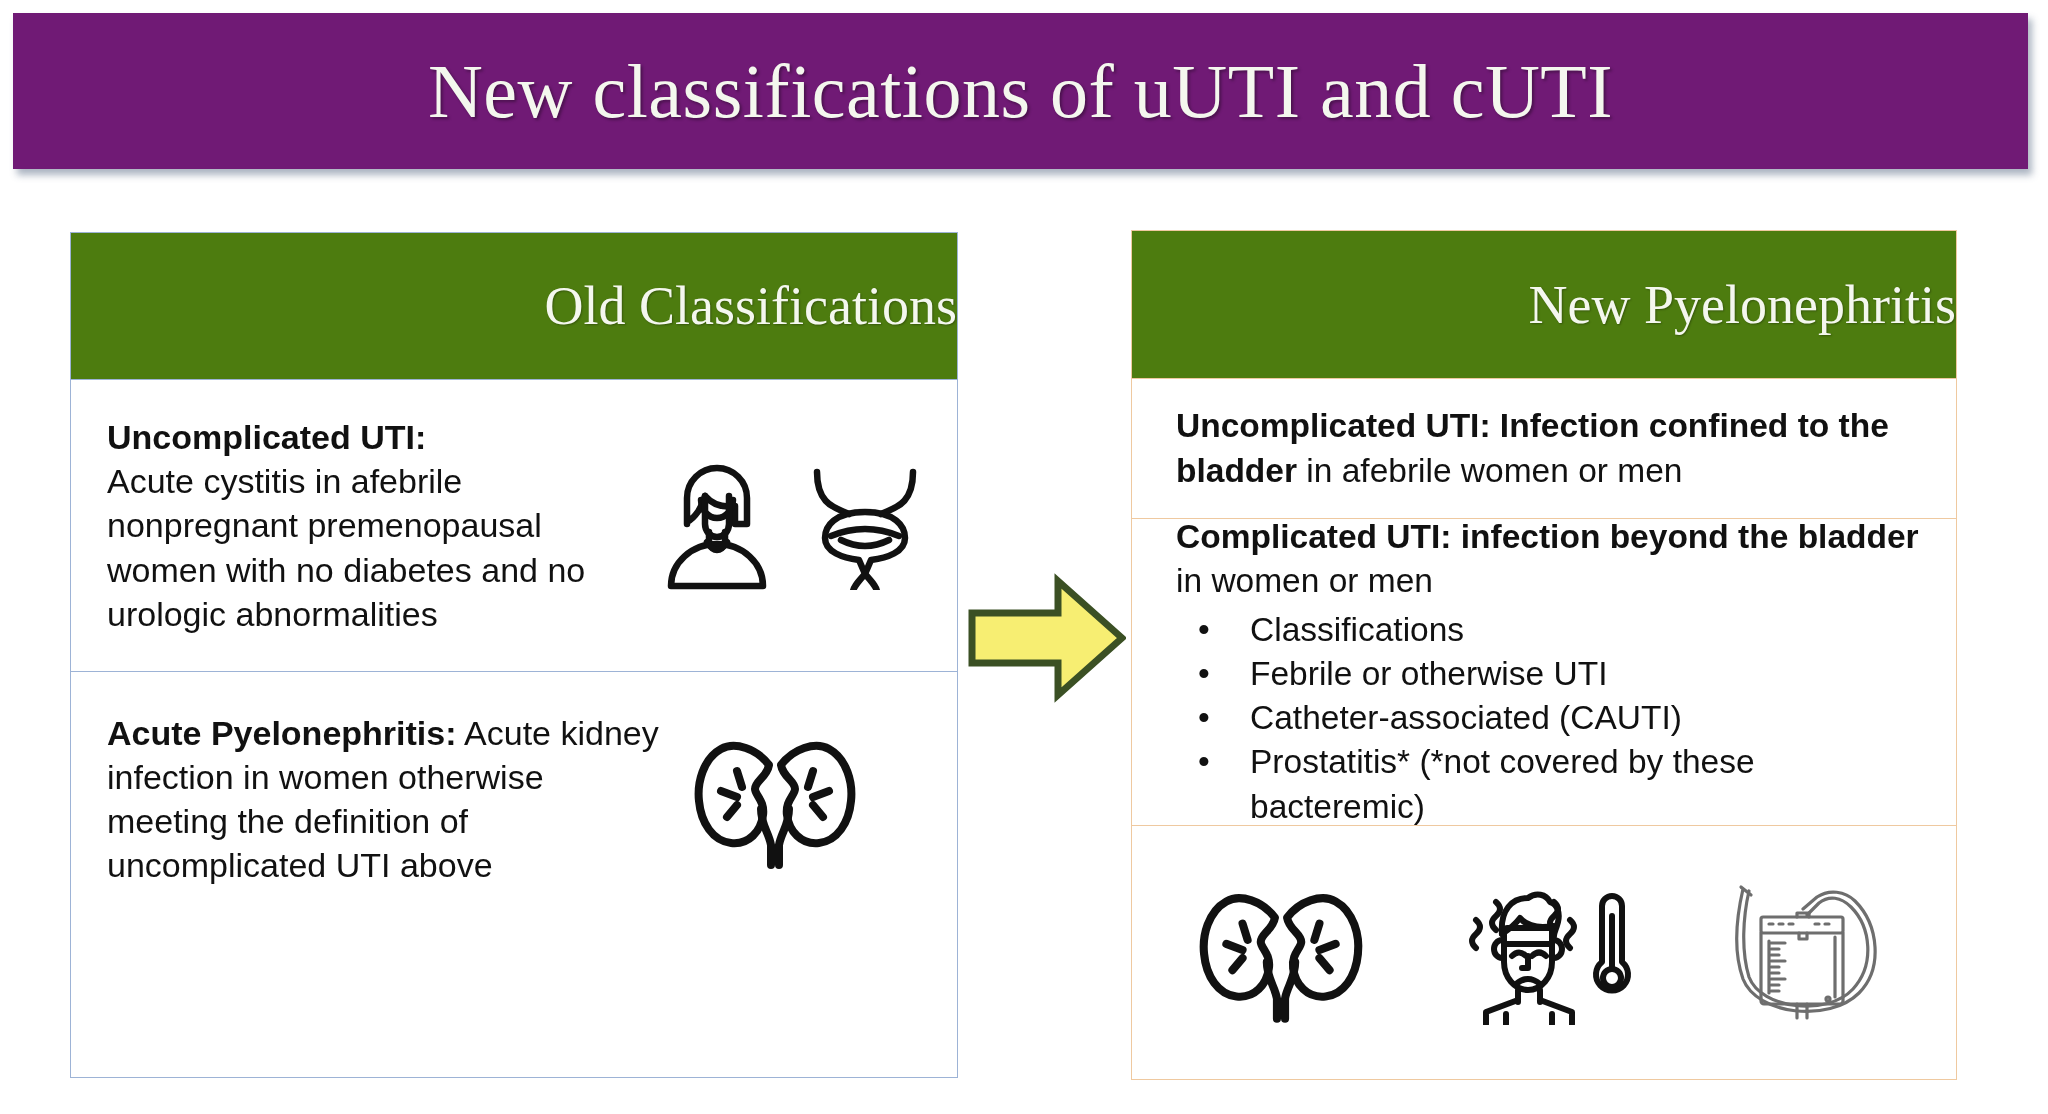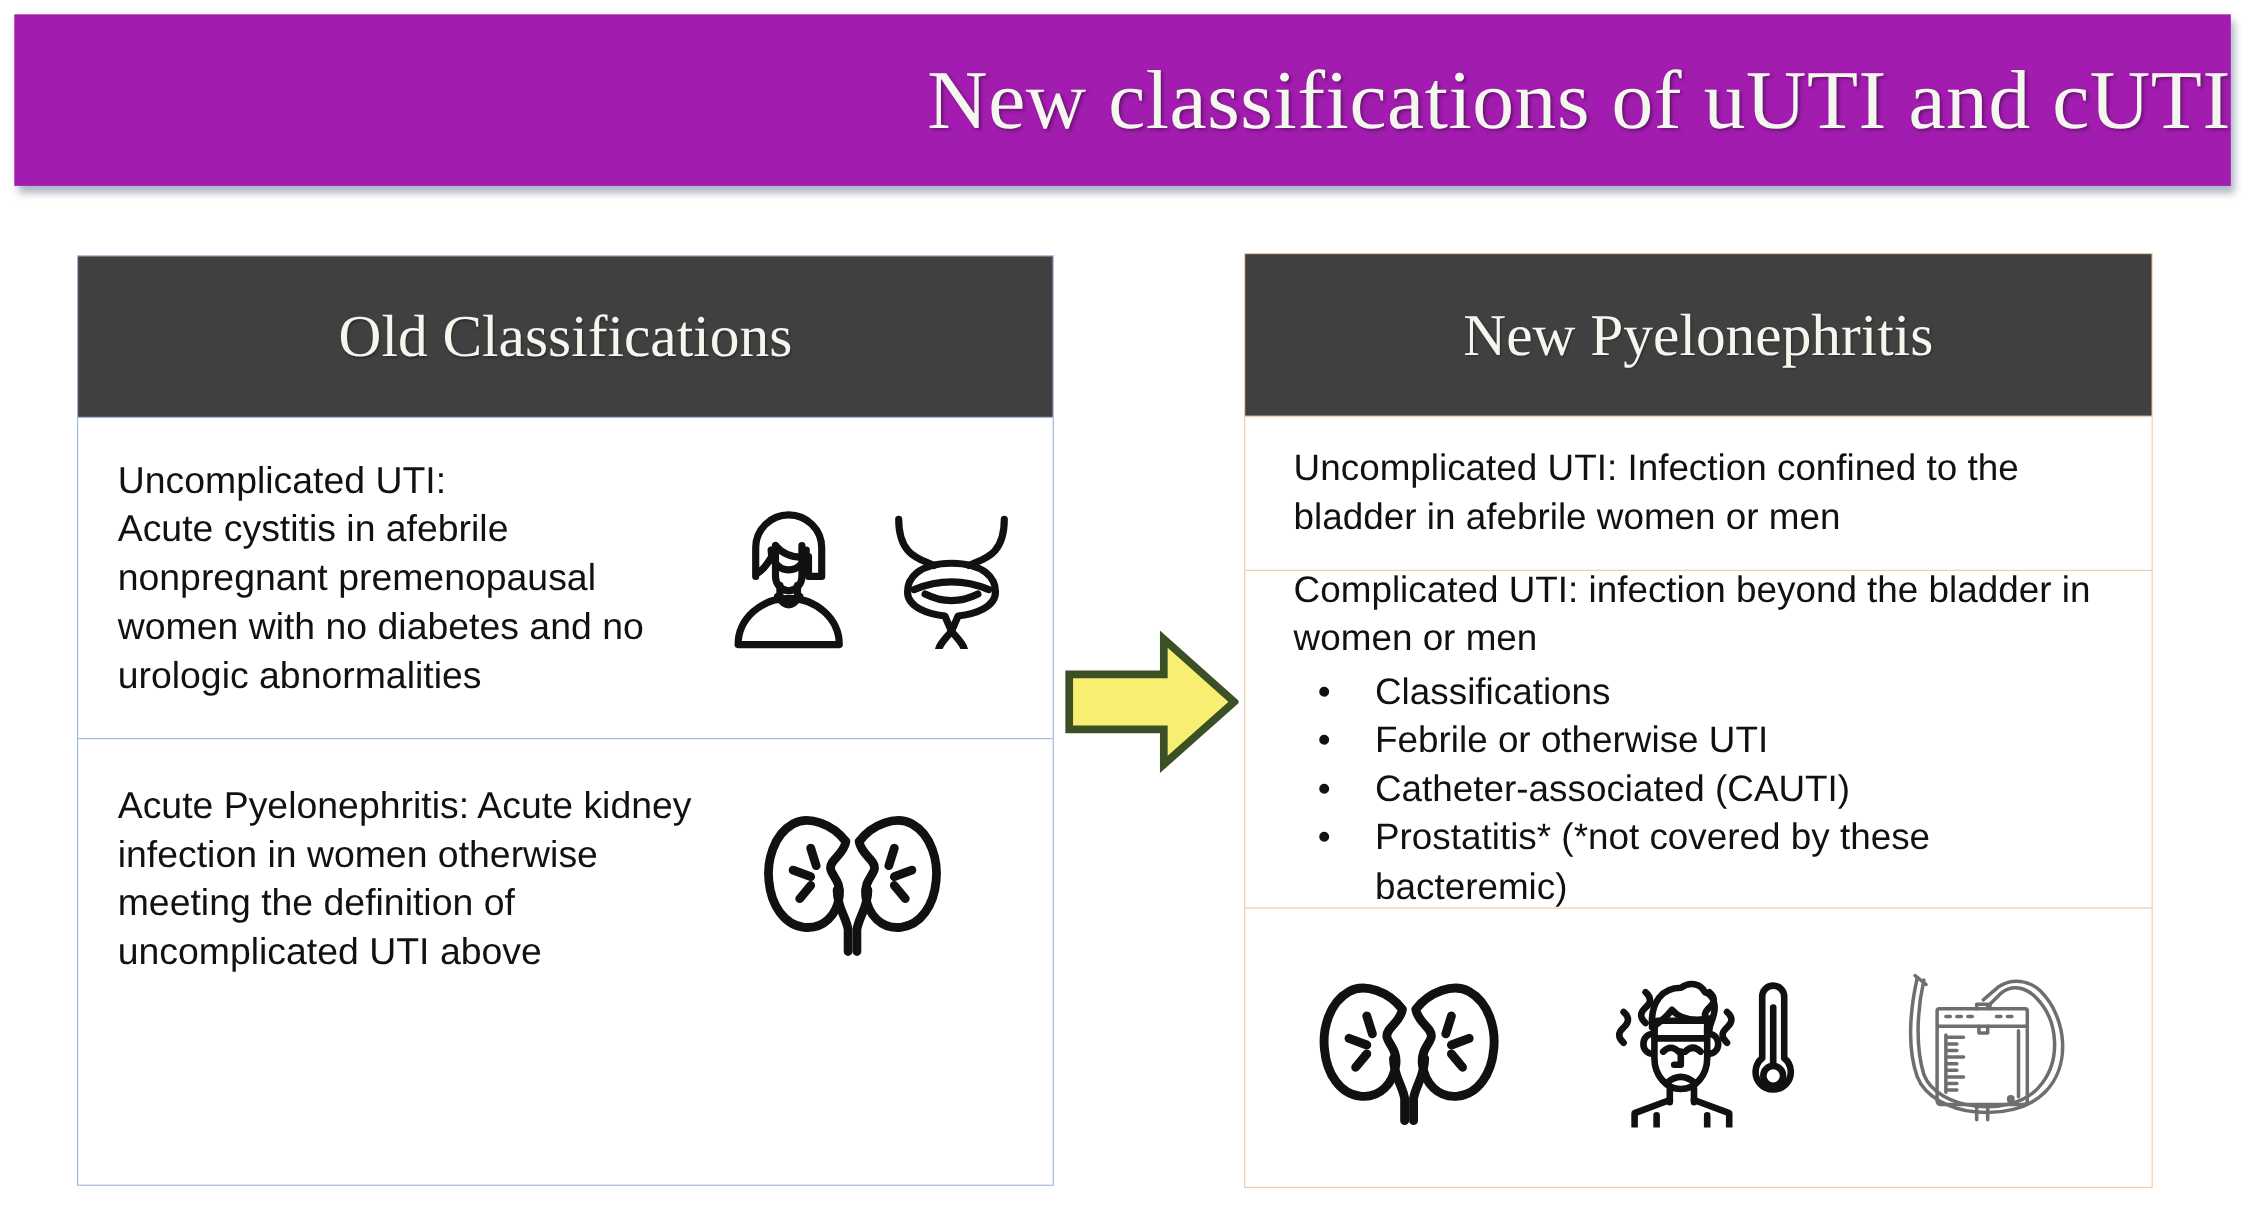--- a/index.html
+++ b/index.html
@@ -15,25 +15,25 @@
     font-family: "Liberation Sans", sans-serif;
   }
 
   
   .title-banner {
     position: absolute;
     left: 13px;
     top: 13px;
     width: 2015px;
     height: 156px;
-    background: #a21caf;
+    background: #701a75;
     box-shadow: 4px 6px 7px rgba(70,90,120,0.45);
     display: flex;
     align-items: center;
-    justify-content: flex-end;
+    justify-content: center;
   }
   .title-text {
     font-family: "Liberation Serif", serif;
     font-size: 76px;
     color: #F4F7EE;
     letter-spacing: 0.5px;
     text-shadow: 2px 2px 3px rgba(0,0,0,0.35);
     white-space: nowrap;
   }
 
@@ -52,24 +52,24 @@
   }
   .panel-right {
     left: 1131px;
     top: 230px;
     width: 826px;
     height: 850px;
     border: 1.5px solid #EFC9A0;
   }
 
   .panel-header {
-    background: #404040;
-    display: flex;
-    align-items: center;
-    justify-content: center;
+    background: #4d7c0f;
+    display: flex;
+    align-items: center;
+    justify-content: flex-end;
     box-sizing: border-box;
   }
   .panel-left .panel-header { height: 146px; }
   .panel-right .panel-header { height: 147px; }
   .panel-header-text {
     font-family: "Liberation Serif", serif;
     font-size: 54px;
     color: #F4F7EE;
     text-shadow: 1px 1px 2px rgba(0,0,0,0.3);
     white-space: nowrap;
@@ -103,21 +103,21 @@
     color: #111111;
     flex: 1 1 auto;
     max-width: 560px;
   }
   .panel-right .cell-text {
     max-width: none;
     padding: 0 36px 0 44px;
     font-size: 33.5px;
     line-height: 1.32;
   }
-  .cell-text b { font-weight: normal; }
+  .cell-text b { font-weight: bold; }
 
   .cell-icons {
     flex: 0 0 auto;
     display: flex;
     align-items: center;
     justify-content: center;
     gap: 26px;
     padding-right: 30px;
   }
 

